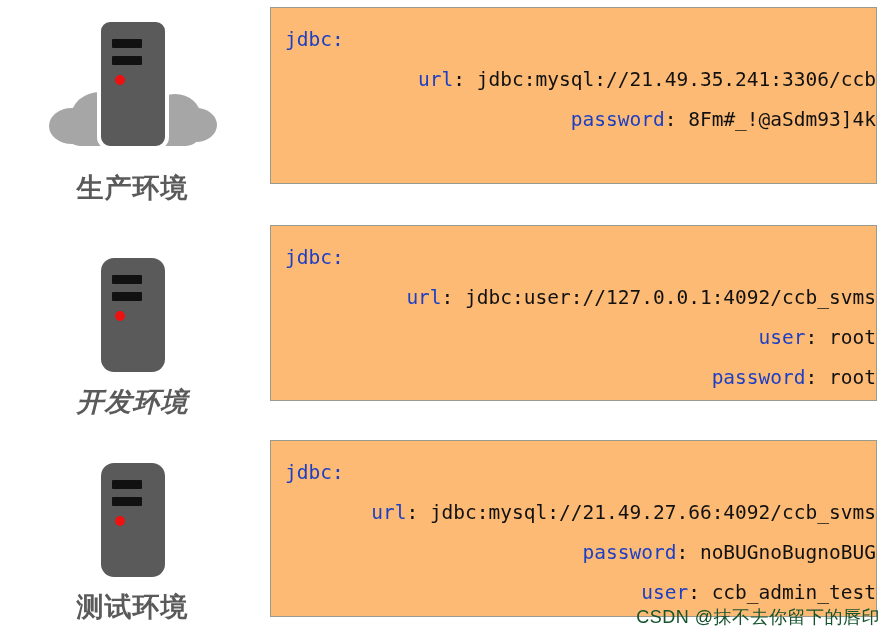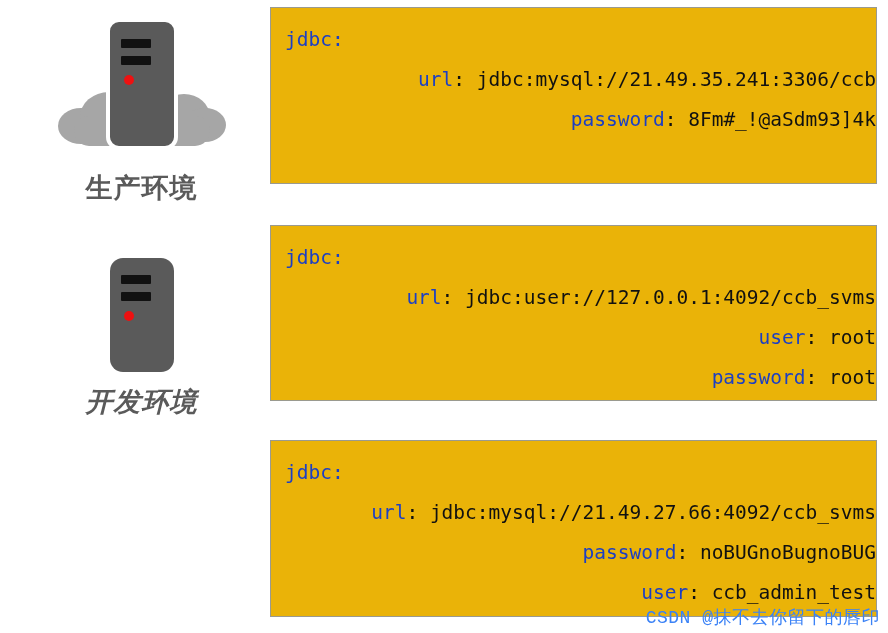--- a/index.html
+++ b/index.html
@@ -18,21 +18,21 @@
   #page {
     position: absolute;
     inset: 0;
     width: 888px;
     height: 633px;
   }
 
   
   .env-col {
     position: absolute;
-    left: 9px;
+    left: 0;
     top: 0;
     width: 265px;
     height: 535px;
   }
   .env-cell {
     position: absolute;
     left: 0;
     width: 265px;
     display: flex;
     flex-direction: column;
@@ -122,21 +122,21 @@
     line-height: 1;
     margin-top: 6px;
     white-space: nowrap;
   }
 
   
   .code-block {
     position: absolute;
     left: 270px;
     width: 607px;
-    background: #eab308;
+    background: #fdba74;
     border: 1px solid #9a9a8f;
     box-sizing: border-box;
     padding: 12px 0 10px 14px;
     font-family: "DejaVu Sans Mono", "Liberation Mono", monospace;
     font-size: 19.5px;
     line-height: 40px;
     color: #111111;
     white-space: nowrap;
     overflow: hidden;
   }
@@ -148,23 +148,23 @@
   .code-line.indent { padding-left: 23px; text-align: right; }
   .k { color: #1c3fc4; }
   .v { color: #111111; }
   .p { color: #111111; }
 
   
   .watermark {
     position: absolute;
     right: 8px;
     bottom: 4px;
-    font-family: Liberation Mono, monospace;
+    font-family: Liberation Sans, sans-serif;
     font-size: 18px;
-    color: #3b82f6;
+    color: #14532d;
     white-space: nowrap;
     letter-spacing: 0.5px;
   }
 </style>
 </head>
 <body>
 
 <div id="page">
 
   <div class="env-col">
@@ -193,20 +193,30 @@
       <div class="icon-wrap">
         <div class="server">
           <span class="vent v1"></span>
           <span class="vent v2"></span>
           <span class="led"></span>
         </div>
       </div>
       <div class="env-label">开发环境</div>
     </div>
 
+    <div class="env-cell e2">
+      <div class="icon-wrap">
+        <div class="server">
+          <span class="vent v1"></span>
+          <span class="vent v2"></span>
+          <span class="led"></span>
+        </div>
+      </div>
+      <div class="env-label">测试环境</div>
+    </div>
 
   </div>
 
   <div class="code-block b0">
     <div class="code-line">
       <span class="k">jdbc:</span>
     </div>
     <div class="code-line indent">
       <span class="k">url</span><span class="p">: </span><span class="v">jdbc:mysql://21.49.35.241:3306/ccb</span>
     </div>

